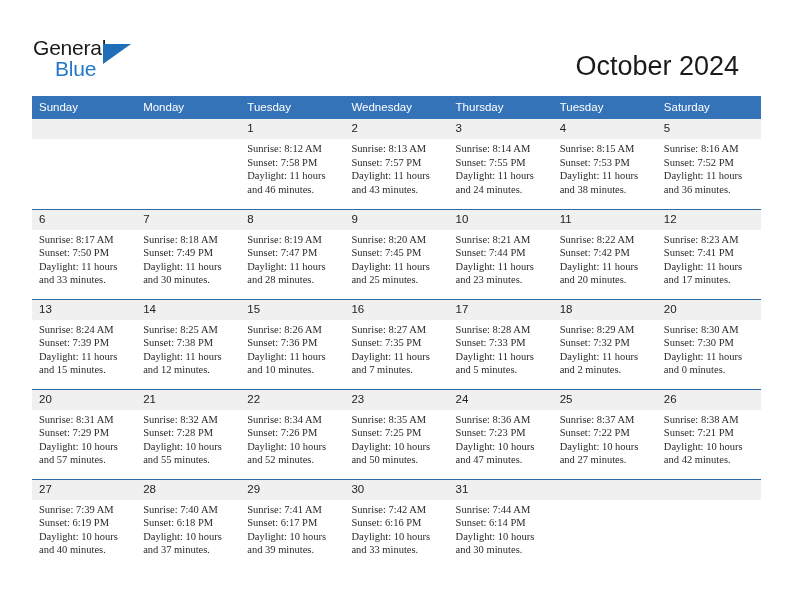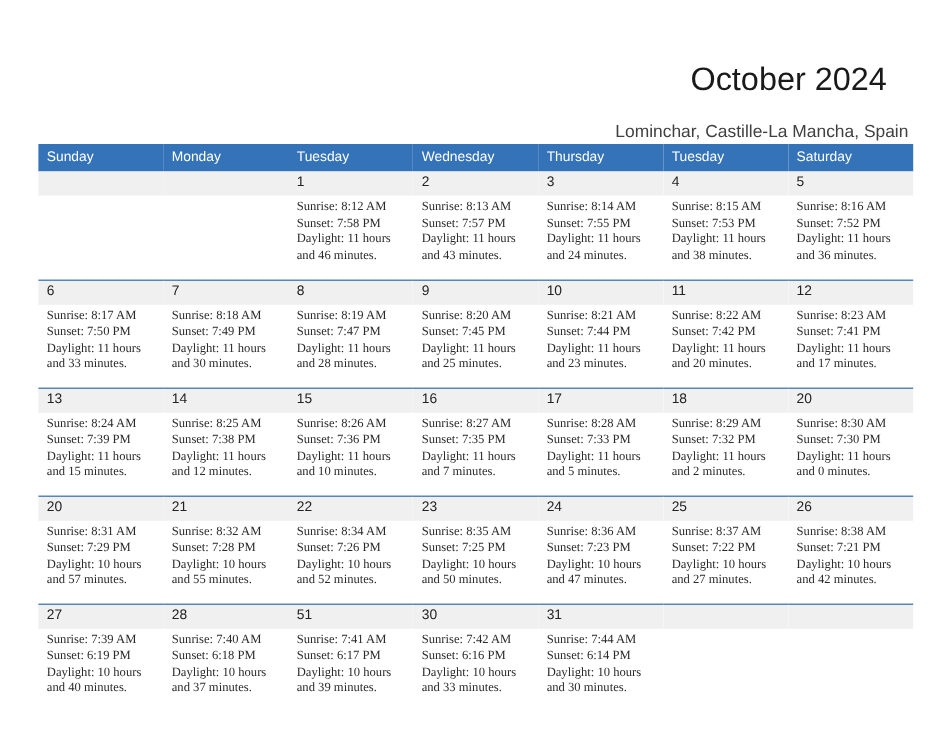--- a/index.html
+++ b/index.html
@@ -81,21 +81,21 @@
     color: #404040;
     line-height: 20px;
     margin: 5px 0 0 0;
     white-space: nowrap;
   }
 
   
   .calendar {
     position: absolute;
     left: 32px;
-    top: 120px;
+    top: 96px;
     width: 729px;
   }
   table.cal {
     border-collapse: collapse;
     table-layout: fixed;
     width: 729px;
   }
   table.cal th {
     background: #3573b9;
     color: #ffffff;
@@ -139,20 +139,25 @@
     white-space: nowrap;
   }
 </style>
 </head>
 <body>
 
 <div class="page">
 
   <div class="header">
 
+    <div class="brand">
+      <span class="brand-general">General</span>
+      <span class="brand-triangle"></span>
+      <span class="brand-blue">Blue</span>
+    </div>
 
     <div class="title-block">
       <h1 class="cal-title">October 2024</h1>
       <div class="cal-subtitle">Lominchar, Castille-La Mancha, Spain</div>
     </div>
 
   </div>
 
   <div class="calendar">
     <table class="cal">
@@ -446,21 +451,21 @@
           <td>
             <div class="daynum">28</div>
             <div class="details">
               <div>Sunrise: 7:40 AM</div>
               <div>Sunset: 6:18 PM</div>
               <div>Daylight: 10 hours</div>
               <div>and 37 minutes.</div>
             </div>
           </td>
           <td>
-            <div class="daynum">51</div>
+            <div class="daynum">29</div>
             <div class="details">
               <div>Sunrise: 7:41 AM</div>
               <div>Sunset: 6:17 PM</div>
               <div>Daylight: 10 hours</div>
               <div>and 39 minutes.</div>
             </div>
           </td>
           <td>
             <div class="daynum">30</div>
             <div class="details">

